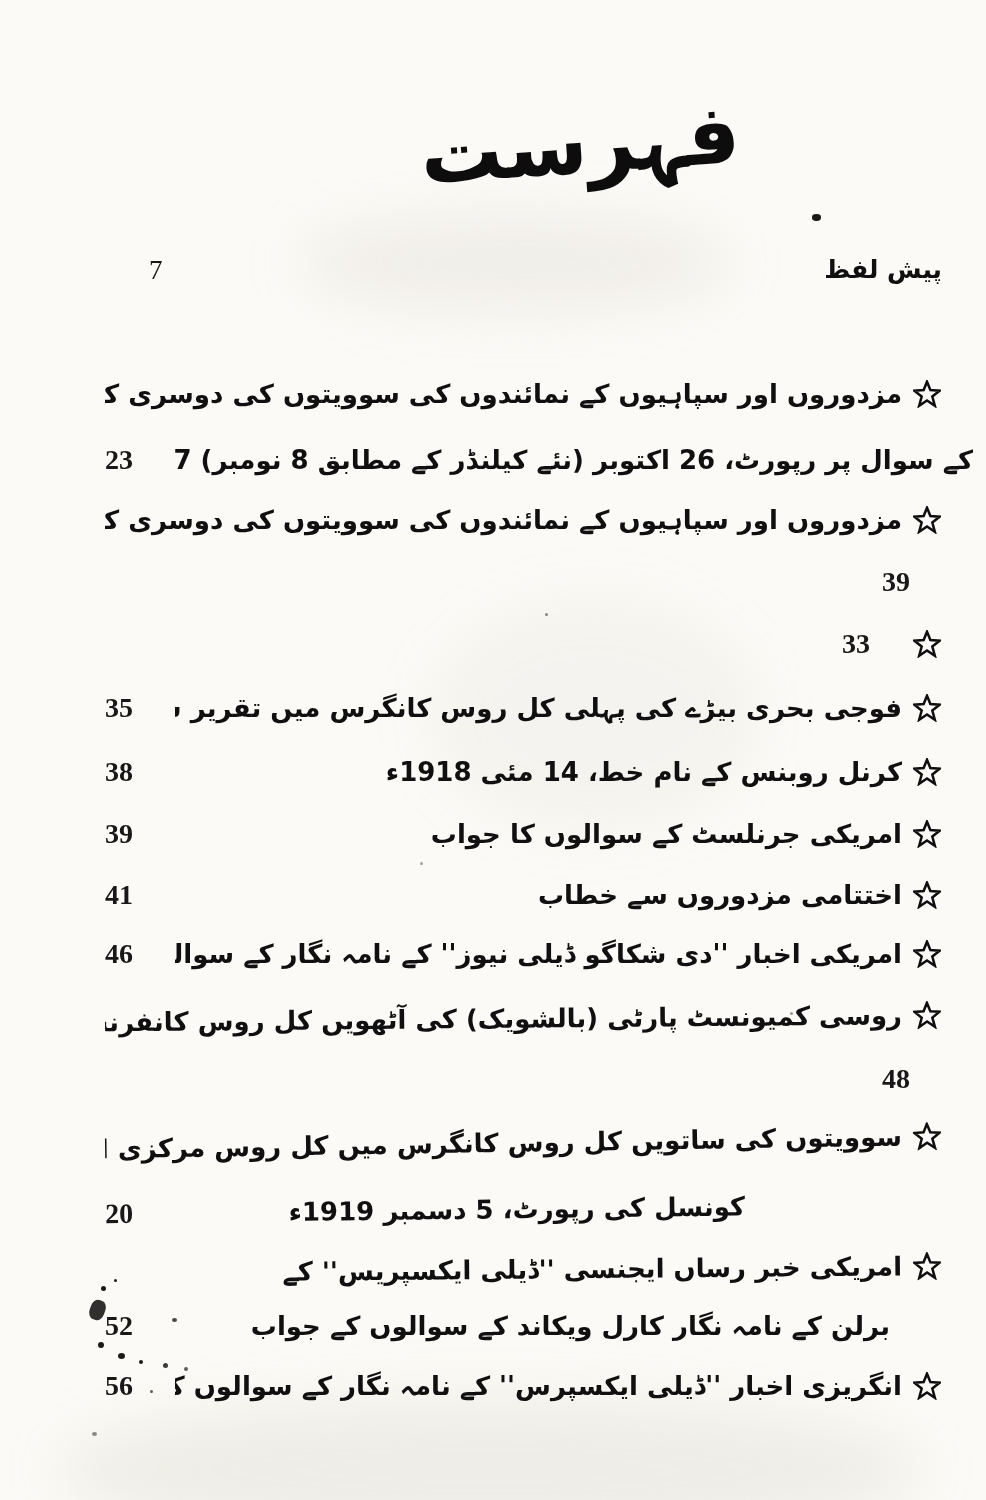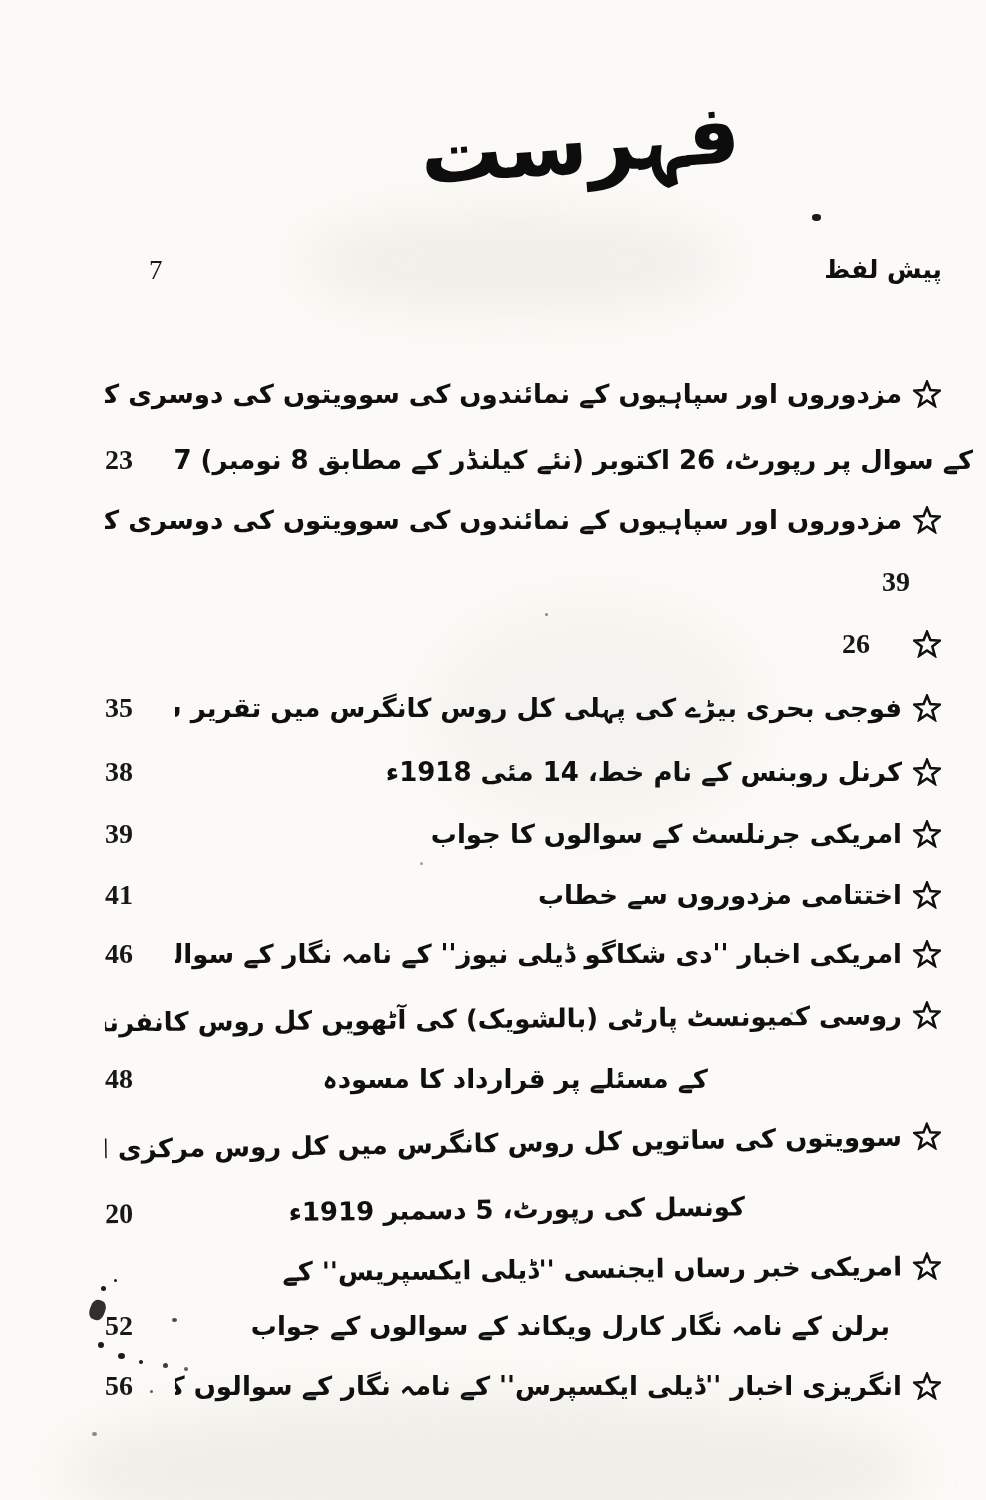--- a/index.html
+++ b/index.html
@@ -126,21 +126,21 @@
   <div class="row" style="top:558px;">
     <span class="num">39</span>
   </div>
 
   <div class="row" style="top:620px;">
     <span class="star">
         <svg width="28" height="28" viewBox="0 0 100 100">
           <path d="M50 6 L62 36 L95 38 L69 59 L78 92 L50 73 L22 92 L31 59 L5 38 L38 36 Z" fill="none" stroke="#0f0f0f" stroke-width="9"></path>
         </svg>
       </span>
-    <span class="num">26</span>
+    <span class="num">33</span>
   </div>
 
   <div class="row" style="top:684px;">
     <span class="star">
         <svg width="28" height="28" viewBox="0 0 100 100">
           <path d="M50 6 L62 36 L95 38 L69 59 L78 92 L50 73 L22 92 L31 59 L5 38 L38 36 Z" fill="none" stroke="#0f0f0f" stroke-width="9"></path>
         </svg>
       </span>
     <span class="utext stretch">فوجی بحری بیڑے کی پہلی کل روس کانگرس میں تقریر سے 22 نومبر (5 دسمبر) 1917ء</span>
     <span class="num">35</span>
@@ -188,21 +188,20 @@
 
   <div class="row tilt-c" style="top:991px;">
     <span class="star">
         <svg width="28" height="28" viewBox="0 0 100 100">
           <path d="M50 6 L62 36 L95 38 L69 59 L78 92 L50 73 L22 92 L31 59 L5 38 L38 36 Z" fill="none" stroke="#0f0f0f" stroke-width="9"></path>
         </svg>
       </span>
     <span class="utext stretch">روسی کمیونسٹ پارٹی (بالشویک) کی آٹھویں کل روس کانفرنس میں بین الاقوامی سیاست</span>
   </div>
   <div class="row" style="top:1055px;">
-    <span class="utext mr-234">کے مسئلے پر قرارداد کا مسودہ</span>
     <span class="num">48</span>
   </div>
 
   <div class="row tilt-a" style="top:1112px;">
     <span class="star">
         <svg width="28" height="28" viewBox="0 0 100 100">
           <path d="M50 6 L62 36 L95 38 L69 59 L78 92 L50 73 L22 92 L31 59 L5 38 L38 36 Z" fill="none" stroke="#0f0f0f" stroke-width="9"></path>
         </svg>
       </span>
     <span class="utext stretch">سوویتوں کی ساتویں کل روس کانگرس میں کل روس مرکزی انتظامیہ اور عوامی کمیساروں کی</span>

